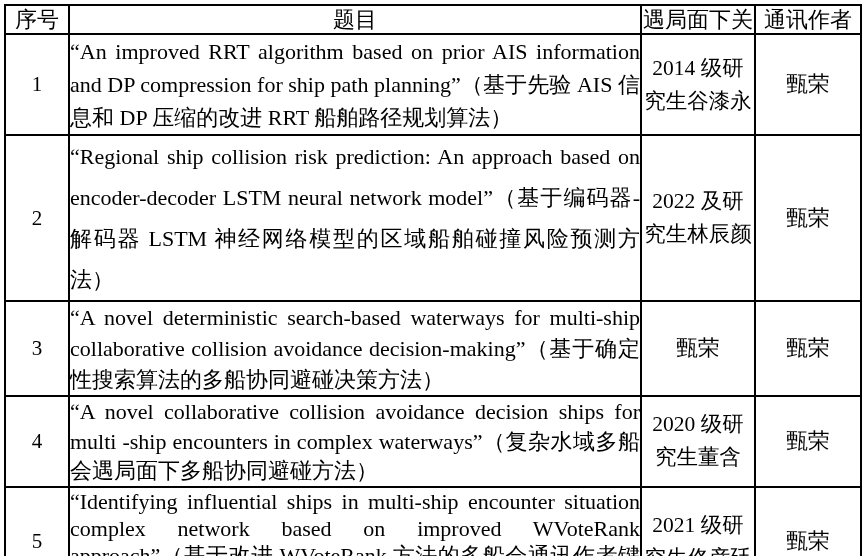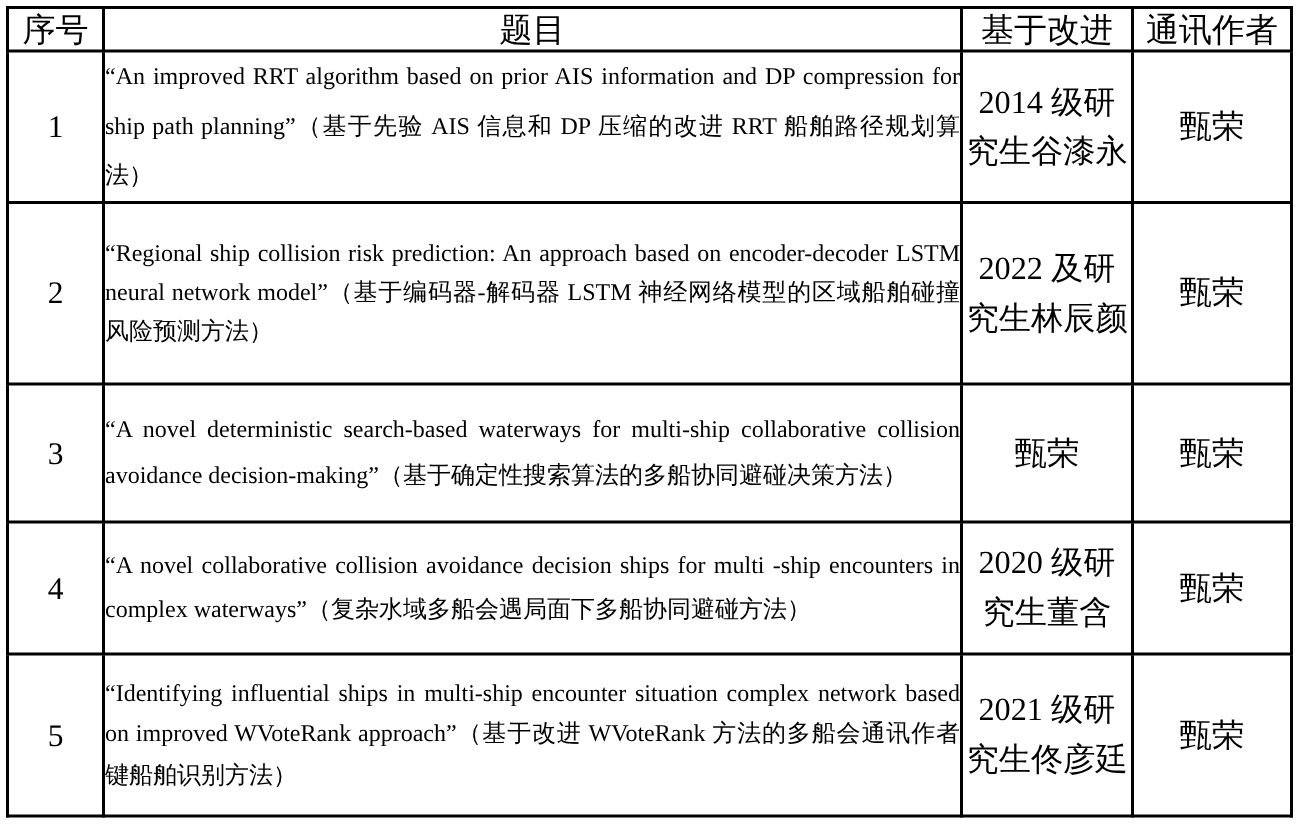--- a/index.html
+++ b/index.html
@@ -43,26 +43,26 @@
     line-height: 27px;
   }
   td.num-cell {
     text-align: center;
     vertical-align: middle;
     font-size: 21px;
   }
   td.title-cell {
     vertical-align: middle;
     padding: 1px 12px;
-    font-size: 16px;
+    font-size: 22px;
     text-align: justify;
     text-justify: inter-word;
   }
   tr.r1 td.title-cell { line-height: 33px;   }
-  tr.r2 td.title-cell { line-height: 26px; margin-left: 18px; }
+  tr.r2 td.title-cell { line-height: 41px; margin-left: 18px; }
   tr.r3 td.title-cell { line-height: 31px;   }
   tr.r4 td.title-cell { line-height: 29.5px; }
   tr.r5 td.title-cell { line-height: 27.2px; }
 
   td.author-cell, td.corr-cell {
     text-align: center;
     vertical-align: middle;
     font-size: 21.5px;
     line-height: 33px;
     padding: 0 7px;
@@ -81,21 +81,21 @@
   <colgroup>
     <col class="c-num">
       <col class="c-title">
       <col class="c-fa">
       <col class="c-ca">
   </colgroup>
   <tbody>
       <tr class="hdr">
     <th>序号</th>
     <th>题目</th>
-    <th>基于改进</th>
+    <th>遇局面下关</th>
     <th>通讯作者</th>
   </tr>
 
   <tr class="r1">
     <td class="num-cell">1</td>
     <td class="title-cell"><span>“An improved RRT algorithm based on prior AIS information and DP compression for ship path planning”</span><span>（基于先验 AIS 信息和 DP 压缩的改进 RRT 船舶路径规划算法）</span><span class="doclink"></span><span></span></td>
     <td class="author-cell"><span>2014 级研究生</span><span class="doclink">谷漆永</span><span></span></td>
     <td class="corr-cell">甄荣</td>
   </tr>
 

